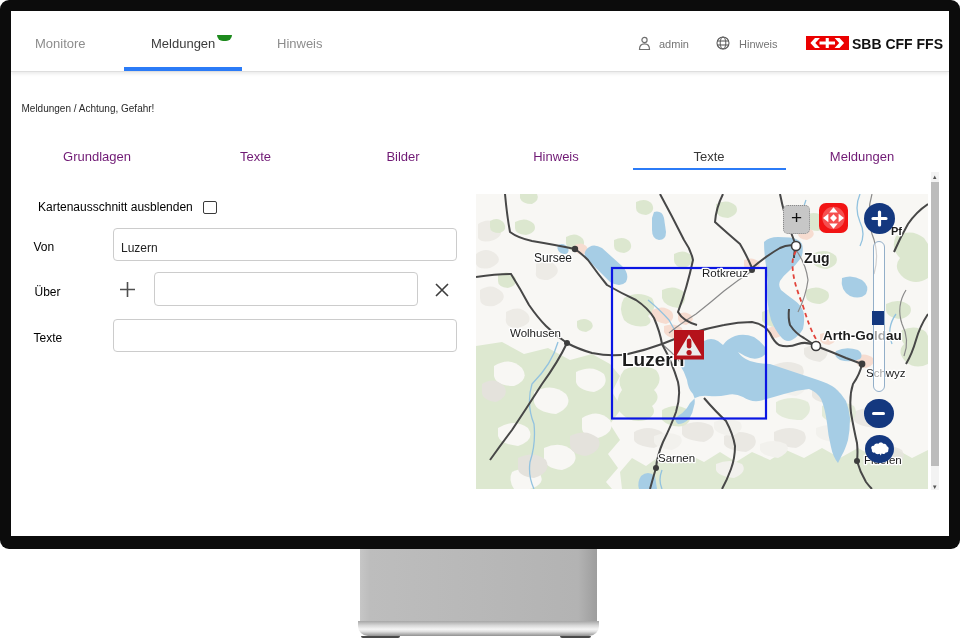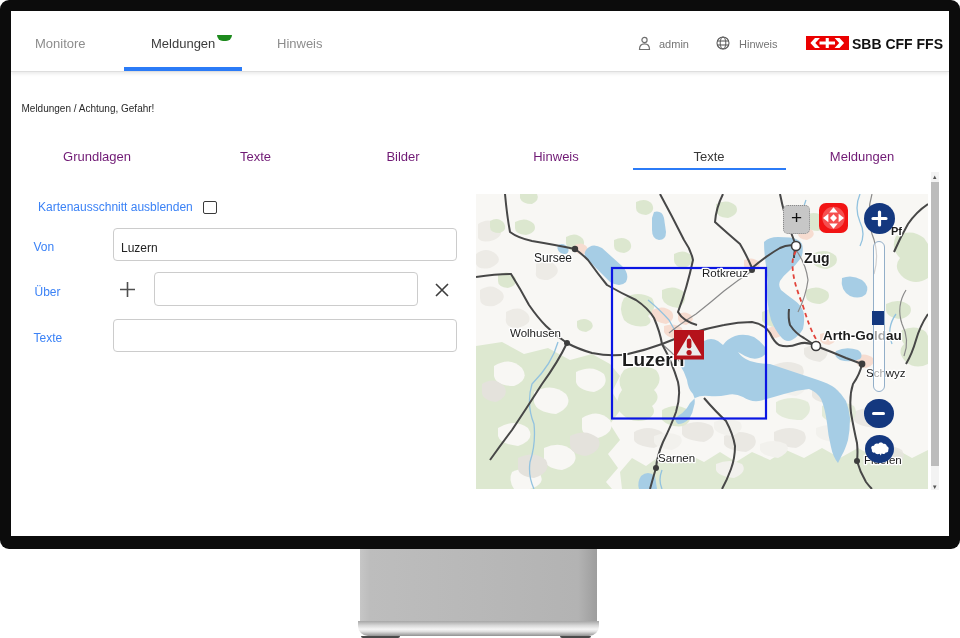--- a/index.html
+++ b/index.html
@@ -16,21 +16,21 @@
 .hright{position:absolute;top:26.5px;font-size:11px;color:#757575}
 #sbbtxt{position:absolute;left:841px;top:25px;font-size:14px;font-weight:bold;color:#111;white-space:nowrap}
 #sbbflag{left:795px;top:24.5px;width:42.5px;height:14px;background:#eb0000}
 
 #crumb{left:10.5px;top:91.5px;font-size:10px;color:#2a2a2a}
 
 .tab{position:absolute;top:138px;width:153px;text-align:center;font-size:13px;color:#701a75}
 .tab.active{color:#383838}
 #lage-underline{left:622px;top:156.5px;width:153px;height:2.5px;background:#2b7bf7}
 
-.flabel{position:absolute;font-size:12px;color:#3b82f6}
+.flabel{position:absolute;font-size:12px;color:#000000}
 #chk{left:192px;top:189.5px;width:11.5px;height:11.5px;border:1.7px solid #3a3a3a;border-radius:2px;background:#fff}
 .inp{position:absolute;border:1px solid #ccc;border-radius:4px;background:#fff}
 #luzern{position:absolute;left:110px;top:230px;font-size:12px;color:#222}
 #plus{left:108px;top:270px;width:17px;height:17px}
 #cross{left:423px;top:271px;width:16px;height:16px}
 
 #map{left:465px;top:183px;width:452px;height:295px}
 
 #btngray{left:772px;top:194px;width:25px;height:27px;background:#c7c7c7;border:1.5px dotted #8a8a8a;border-radius:5px;color:#111;font-size:19px;line-height:24px;text-align:center}
 #btnred{left:808px;top:192px;width:29px;height:30px;background:#f21414;border-radius:7px}

